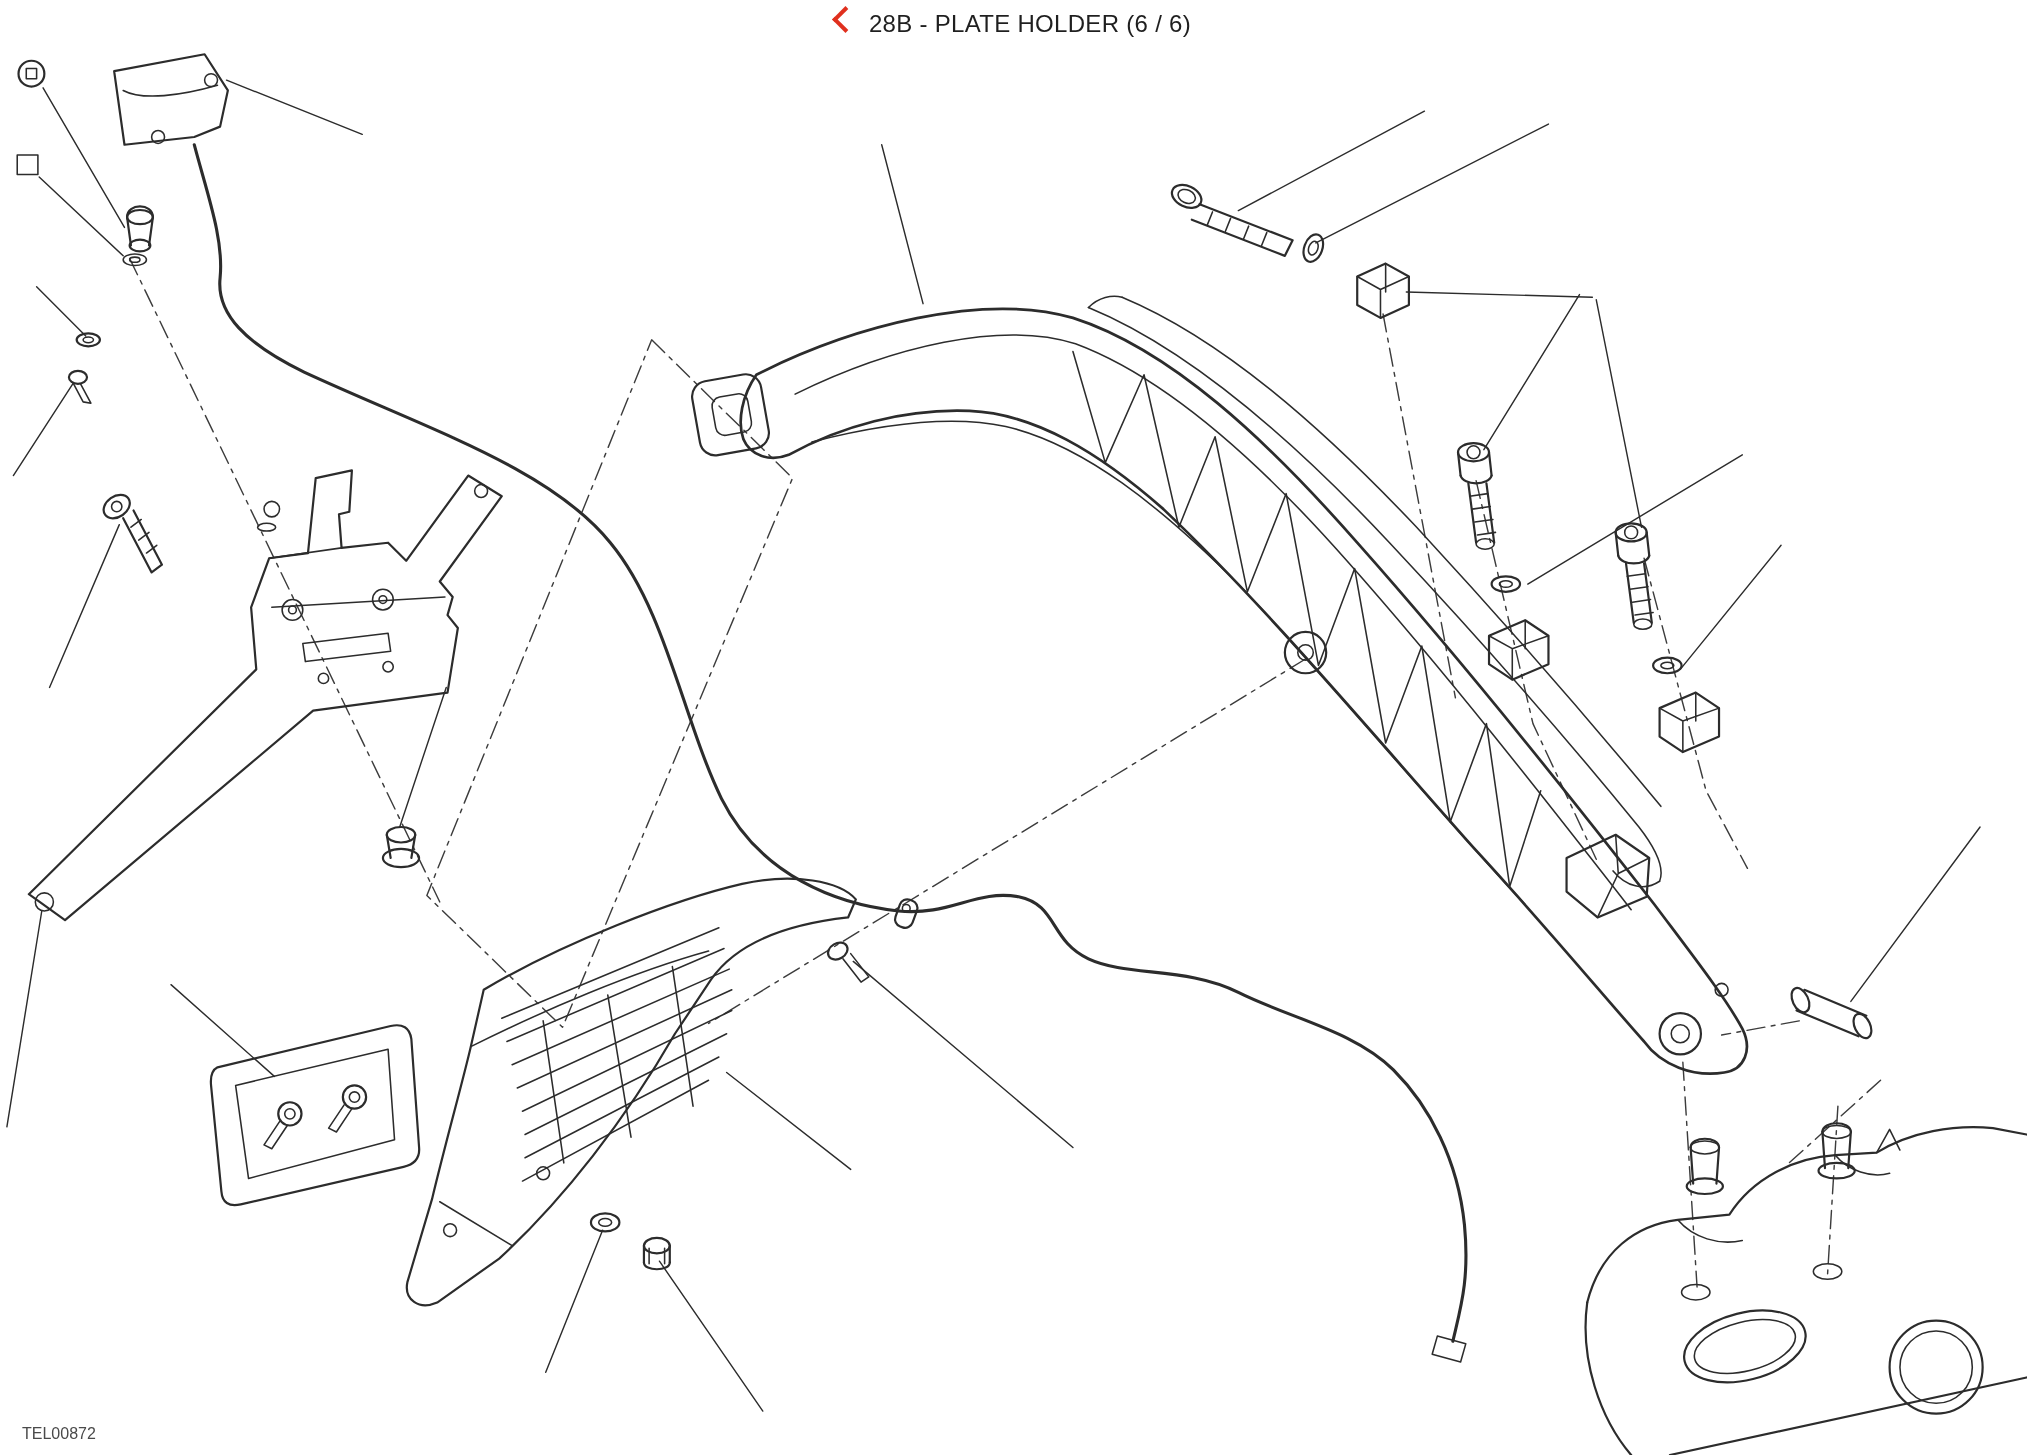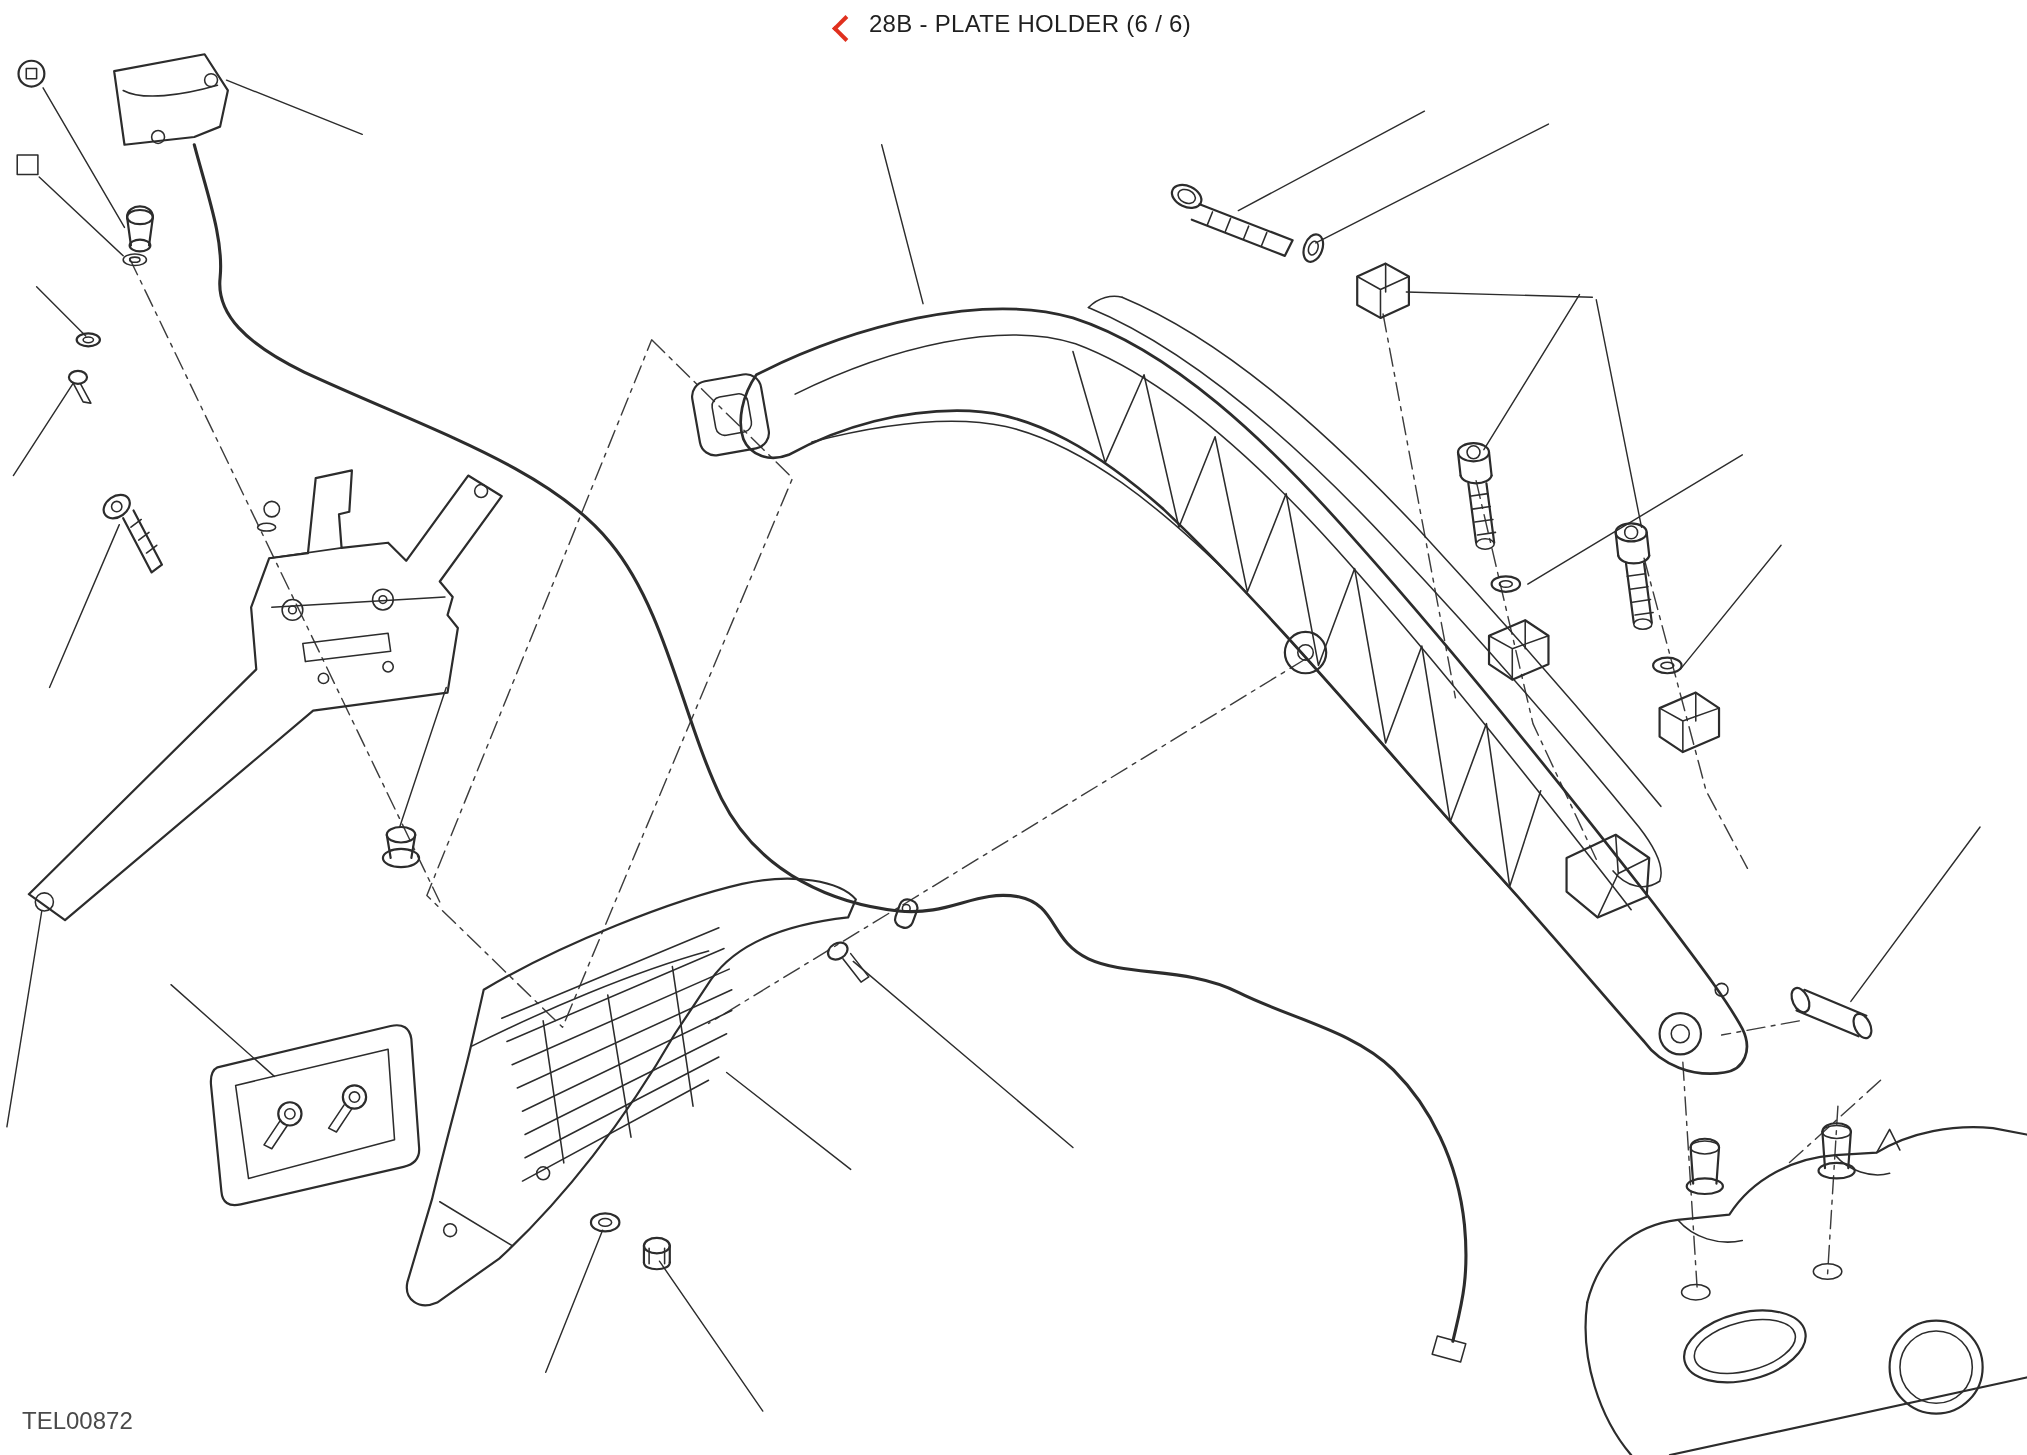--- a/index.html
+++ b/index.html
@@ -1,23 +1,23 @@
 <!DOCTYPE html>
 <html><head>
 <meta charset="utf-8">
 <style>
   html,body{margin:0;padding:0;background:#ffffff;}
   body{font-family:"Liberation Sans", sans-serif;}
   .screen{position:relative;width:2027px;height:1455px;background:#ffffff;overflow:hidden;}
 
-  .header{position:absolute;top:10px;left:0;width:100%;display:flex;align-items:flex-end;justify-content:center;gap:14px;}
+  .header{position:absolute;top:10px;left:0;width:100%;display:flex;align-items:flex-start;justify-content:center;gap:14px;}
   .chev{width:15px;height:15px;border-left:4px solid #e0301e;border-bottom:4px solid #e0301e;transform:rotate(45deg);cursor:pointer;flex:0 0 auto;}
   .title{font-size:24px;color:#1f1f1f;letter-spacing:.3px;}
 
-  .code{position:absolute;left:22px;bottom:20px;font-size:24px;color:#4a4a4a;}
+  .code{position:absolute;left:22px;bottom:12px;font-size:16px;color:#4a4a4a;}
 
   svg.diagram{position:absolute;left:0;top:0;width:2027px;height:1455px;
     stroke:#2c2c2c;fill:none;stroke-width:1.7;stroke-linecap:round;stroke-linejoin:round;}
   svg.diagram .leader{stroke-width:1.1;}
   svg.diagram .axis{stroke:#3c3c3c;stroke-width:1.1;stroke-dasharray:14 5 3 5;}
   svg.diagram .wire{stroke-width:2.4;}
   svg.diagram .thin{stroke-width:1.2;}
   svg.diagram .thick{stroke-width:2.1;}
 </style>
 </head>

